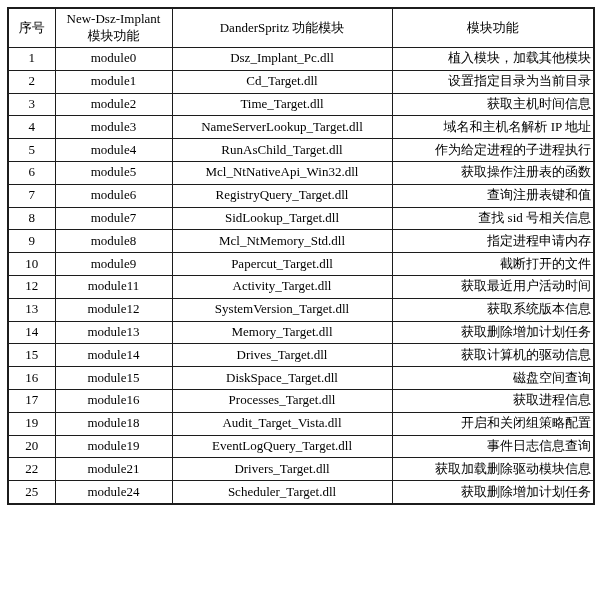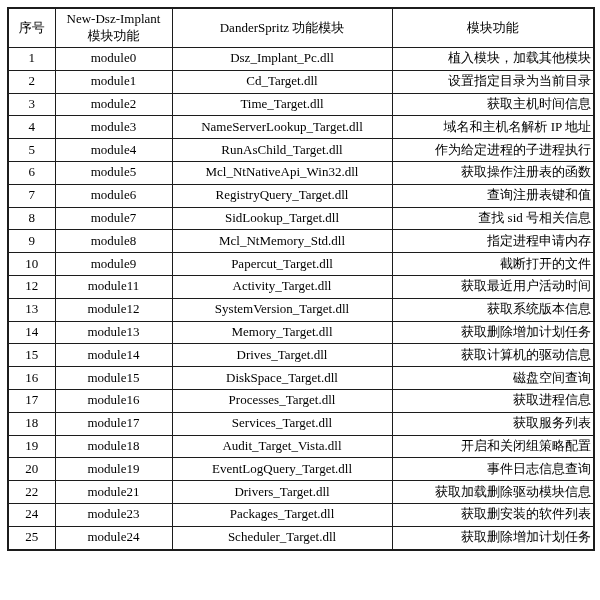--- a/index.html
+++ b/index.html
@@ -170,48 +170,36 @@
           <td class="c-dll">DiskSpace_Target.dll</td>
           <td class="c-func">磁盘空间查询</td>
         </tr>
         <tr>
           <td class="c-index">17</td>
           <td class="c-module">module16</td>
           <td class="c-dll">Processes_Target.dll</td>
           <td class="c-func">获取进程信息</td>
         </tr>
         <tr>
-          <td class="c-index">18</td>
-          <td class="c-module">module17</td>
-          <td class="c-dll">Services_Target.dll</td>
-          <td class="c-func">获取服务列表</td>
-        </tr>
-        <tr>
           <td class="c-index">19</td>
           <td class="c-module">module18</td>
           <td class="c-dll">Audit_Target_Vista.dll</td>
           <td class="c-func">开启和关闭组策略配置</td>
         </tr>
         <tr>
           <td class="c-index">20</td>
           <td class="c-module">module19</td>
           <td class="c-dll">EventLogQuery_Target.dll</td>
           <td class="c-func">事件日志信息查询</td>
         </tr>
         <tr>
           <td class="c-index">22</td>
           <td class="c-module">module21</td>
           <td class="c-dll">Drivers_Target.dll</td>
           <td class="c-func">获取加载删除驱动模块信息</td>
-        </tr>
-        <tr>
-          <td class="c-index">24</td>
-          <td class="c-module">module23</td>
-          <td class="c-dll">Packages_Target.dll</td>
-          <td class="c-func">获取删安装的软件列表</td>
         </tr>
         <tr>
           <td class="c-index">25</td>
           <td class="c-module">module24</td>
           <td class="c-dll">Scheduler_Target.dll</td>
           <td class="c-func">获取删除增加计划任务</td>
         </tr>
       </tbody>
   </table>
 </div>

